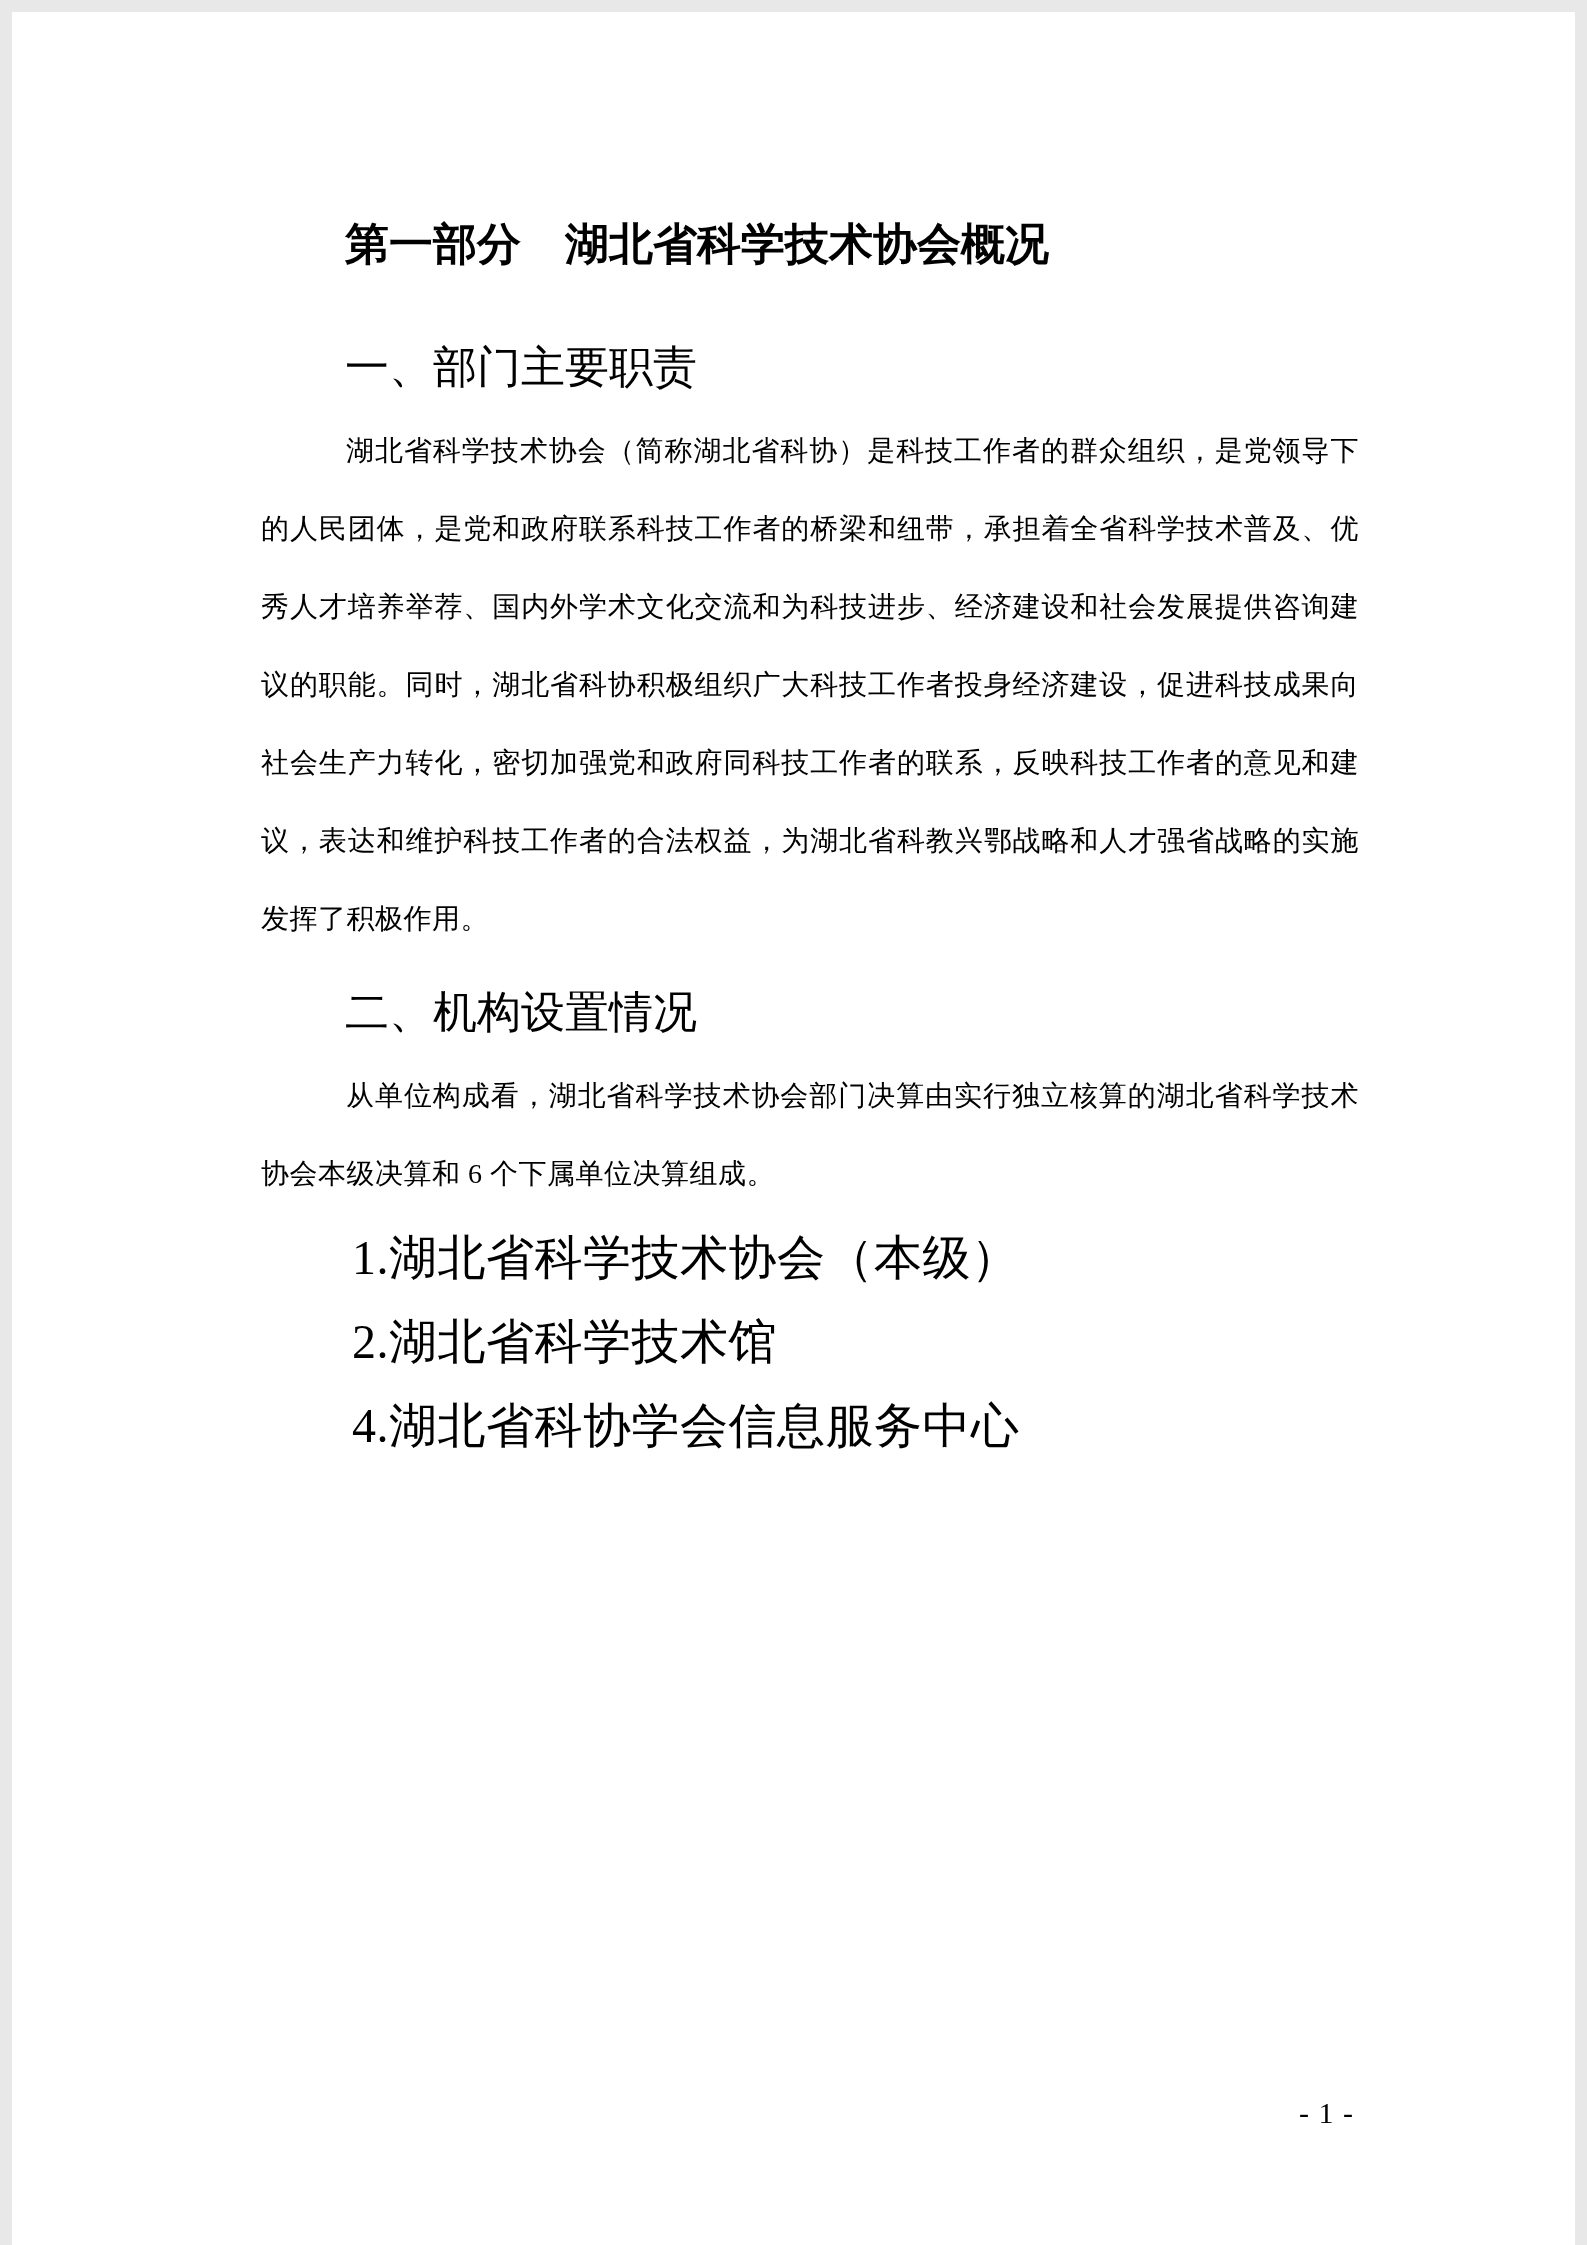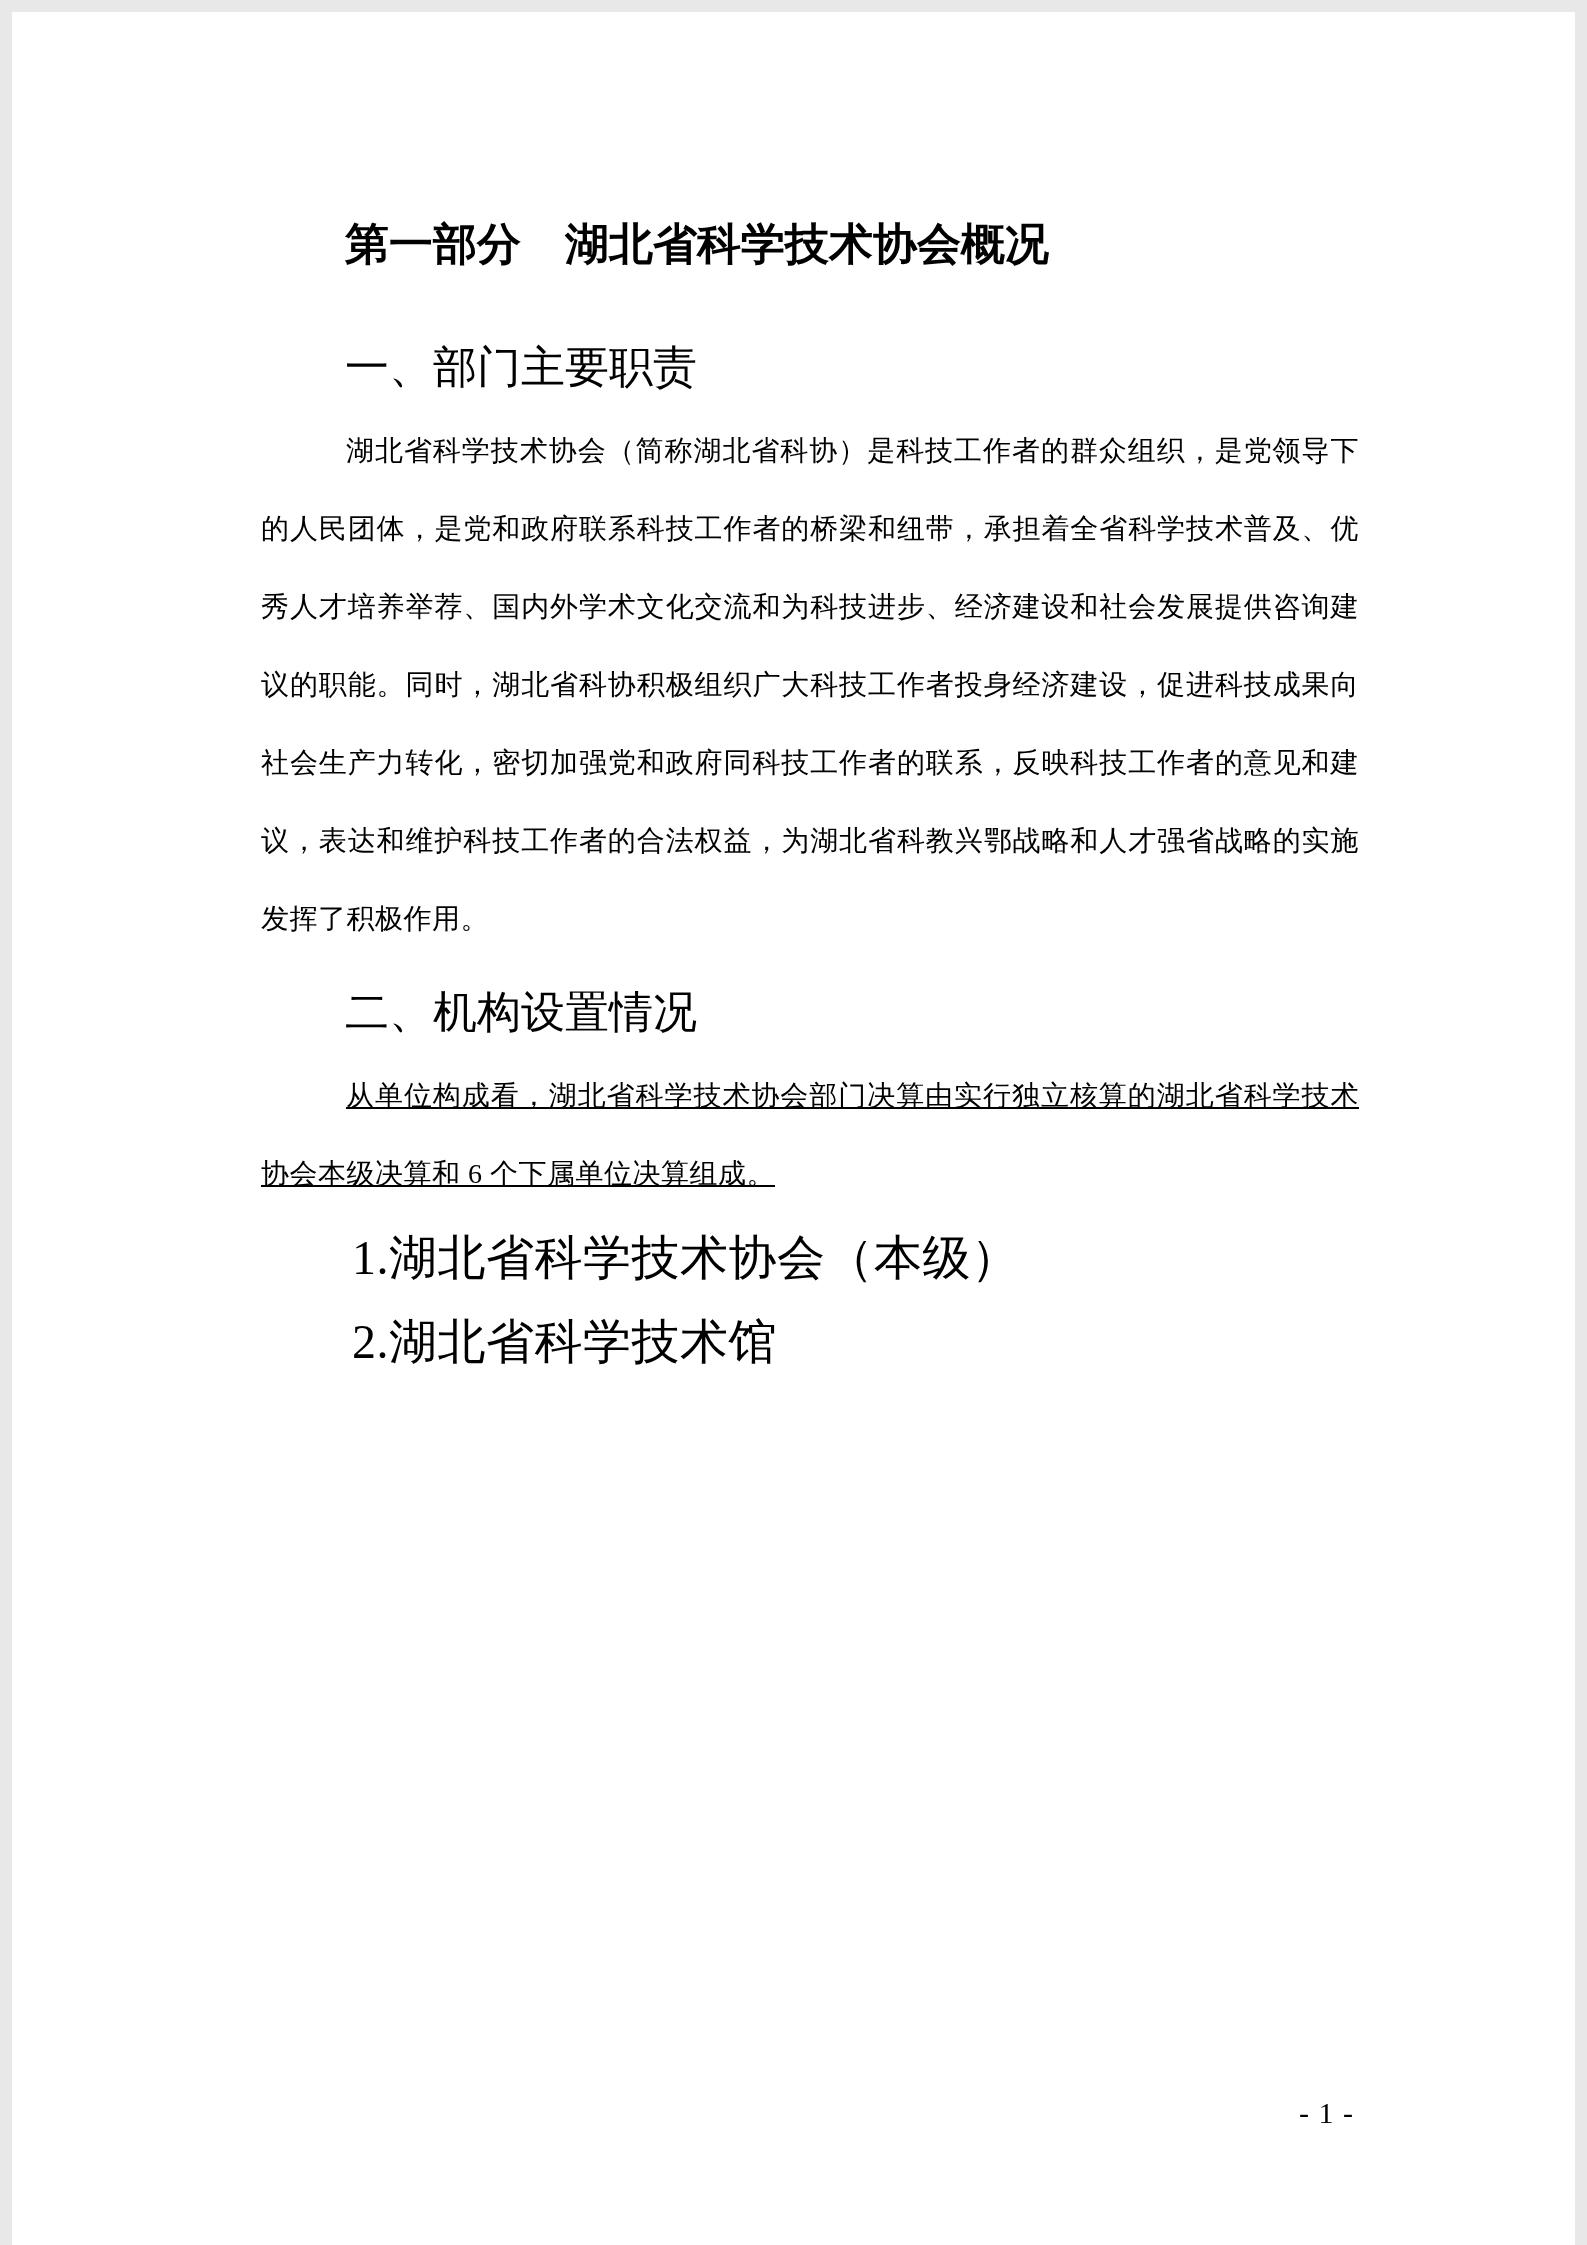--- a/index.html
+++ b/index.html
@@ -39,21 +39,21 @@
     font-size: 28px;
     line-height: 78px;
     letter-spacing: 0.5px;
     text-indent: 85px;
     text-align: justify;
     text-align-last: left;
     line-break: strict;
     word-break: normal;
   }
   .para-1 { margin-top: 0; }
-  .para-2 { margin-top: 5px; text-decoration: underline; }
+  .para-2 { margin-top: 5px; }
   .para-3 { margin-top: 6px; }
   .list-item {
     font-size: 48px;
     line-height: 78px;
     letter-spacing: 0.5px;
     padding-left: 85px;
     margin-top: 4px;
     white-space: nowrap;
   }
   .list-item:first-child { margin-top: 2px; }
@@ -79,17 +79,18 @@
   <p class="body-para para-1">湖北省科学技术协会（简称湖北省科协）是科技工作者的群众组织，是党领导下的人民团体，是党和政府联系科技工作者的桥梁和纽带，承担着全省科学技术普及、优秀人才培养举荐、国内外学术文化交流和为科技进步、经济建设和社会发展提供咨询建议的职能。同时，湖北省科协积极组织广大科技工作者投身经济建设，促进科技成果向社会生产力转化，密切加强党和政府同科技工作者的联系，反映科技工作者的意见和建议，表达和维护科技工作者的合法权益，为湖北省科教兴鄂战略和人才强省战略的实施发挥了积极作用。</p>
 
   <h2 class="sec-heading second">二、机构设置情况</h2>
 
   <p class="body-para para-2">从单位构成看，湖北省科学技术协会部门决算由实行独立核算的湖北省科学技术协会本级决算和 6 个下属单位决算组成。</p>
 
 
   <div>
     <p class="list-item">1.湖北省科学技术协会（本级）</p>
     <p class="list-item">2.湖北省科学技术馆</p>
+    <p class="list-item">4.湖北省科协学会信息服务中心</p>
   </div>
 
   <div class="page-number">- 1 -</div>
 
 </div>
 
 </body></html>

